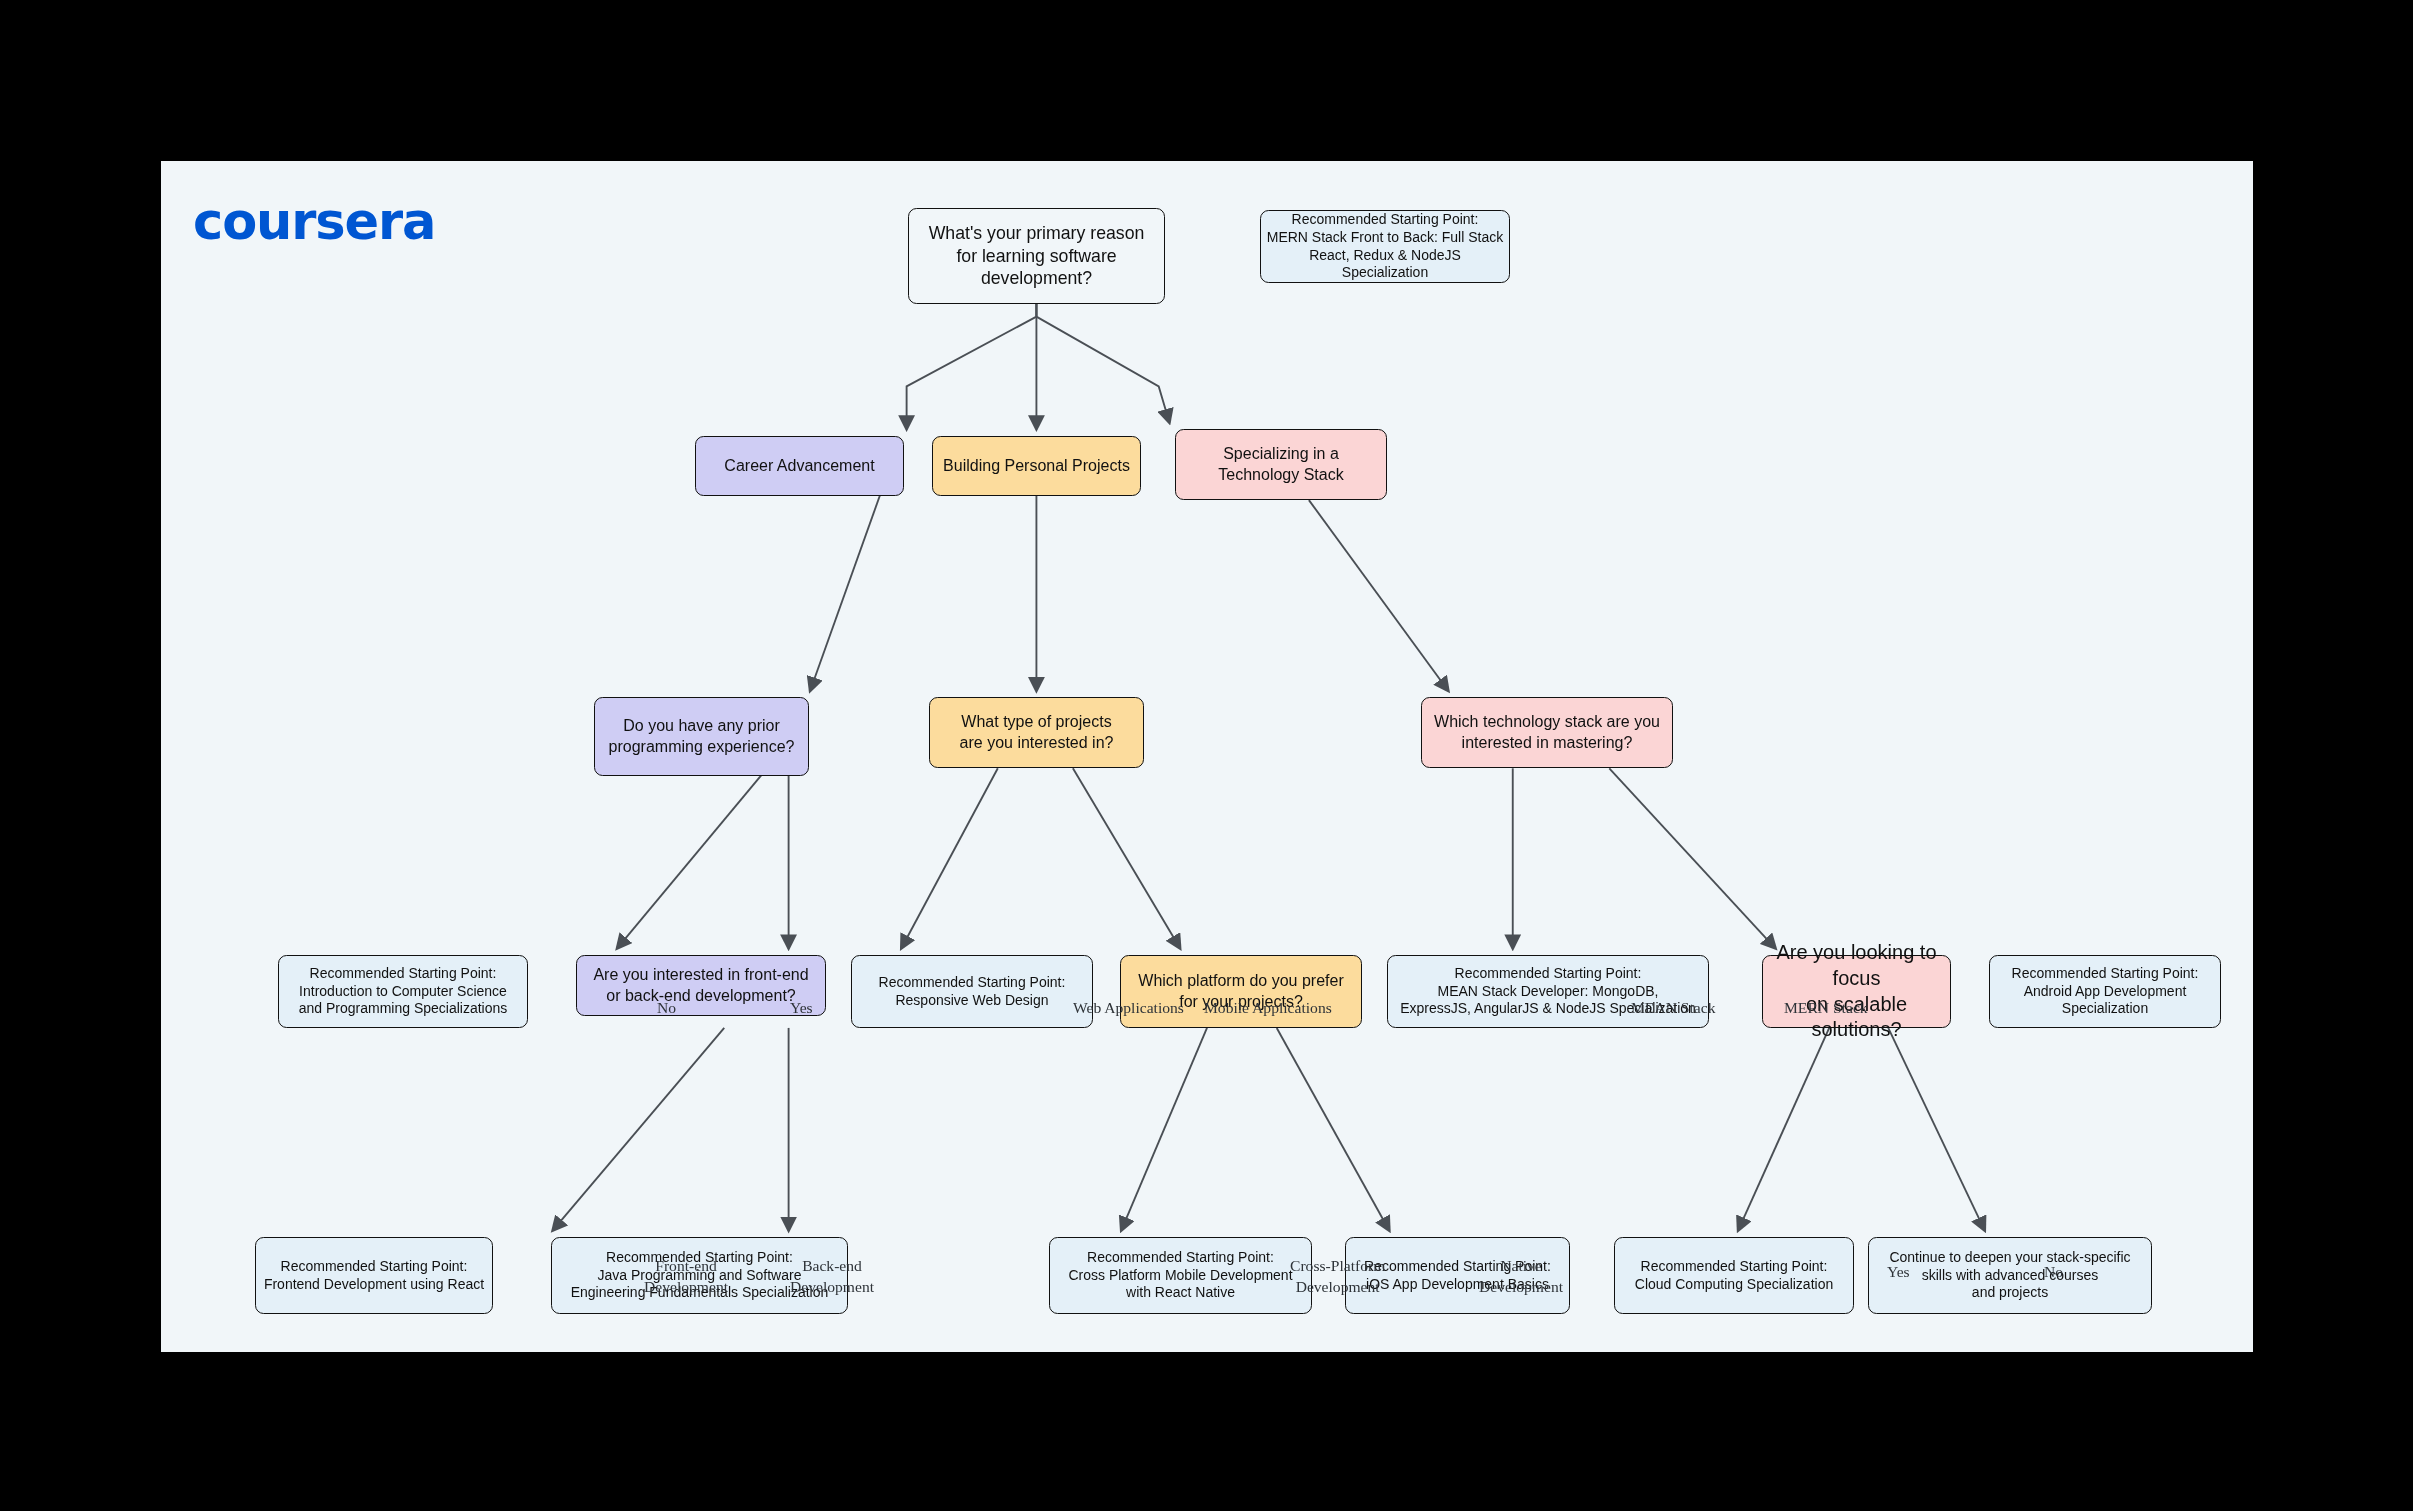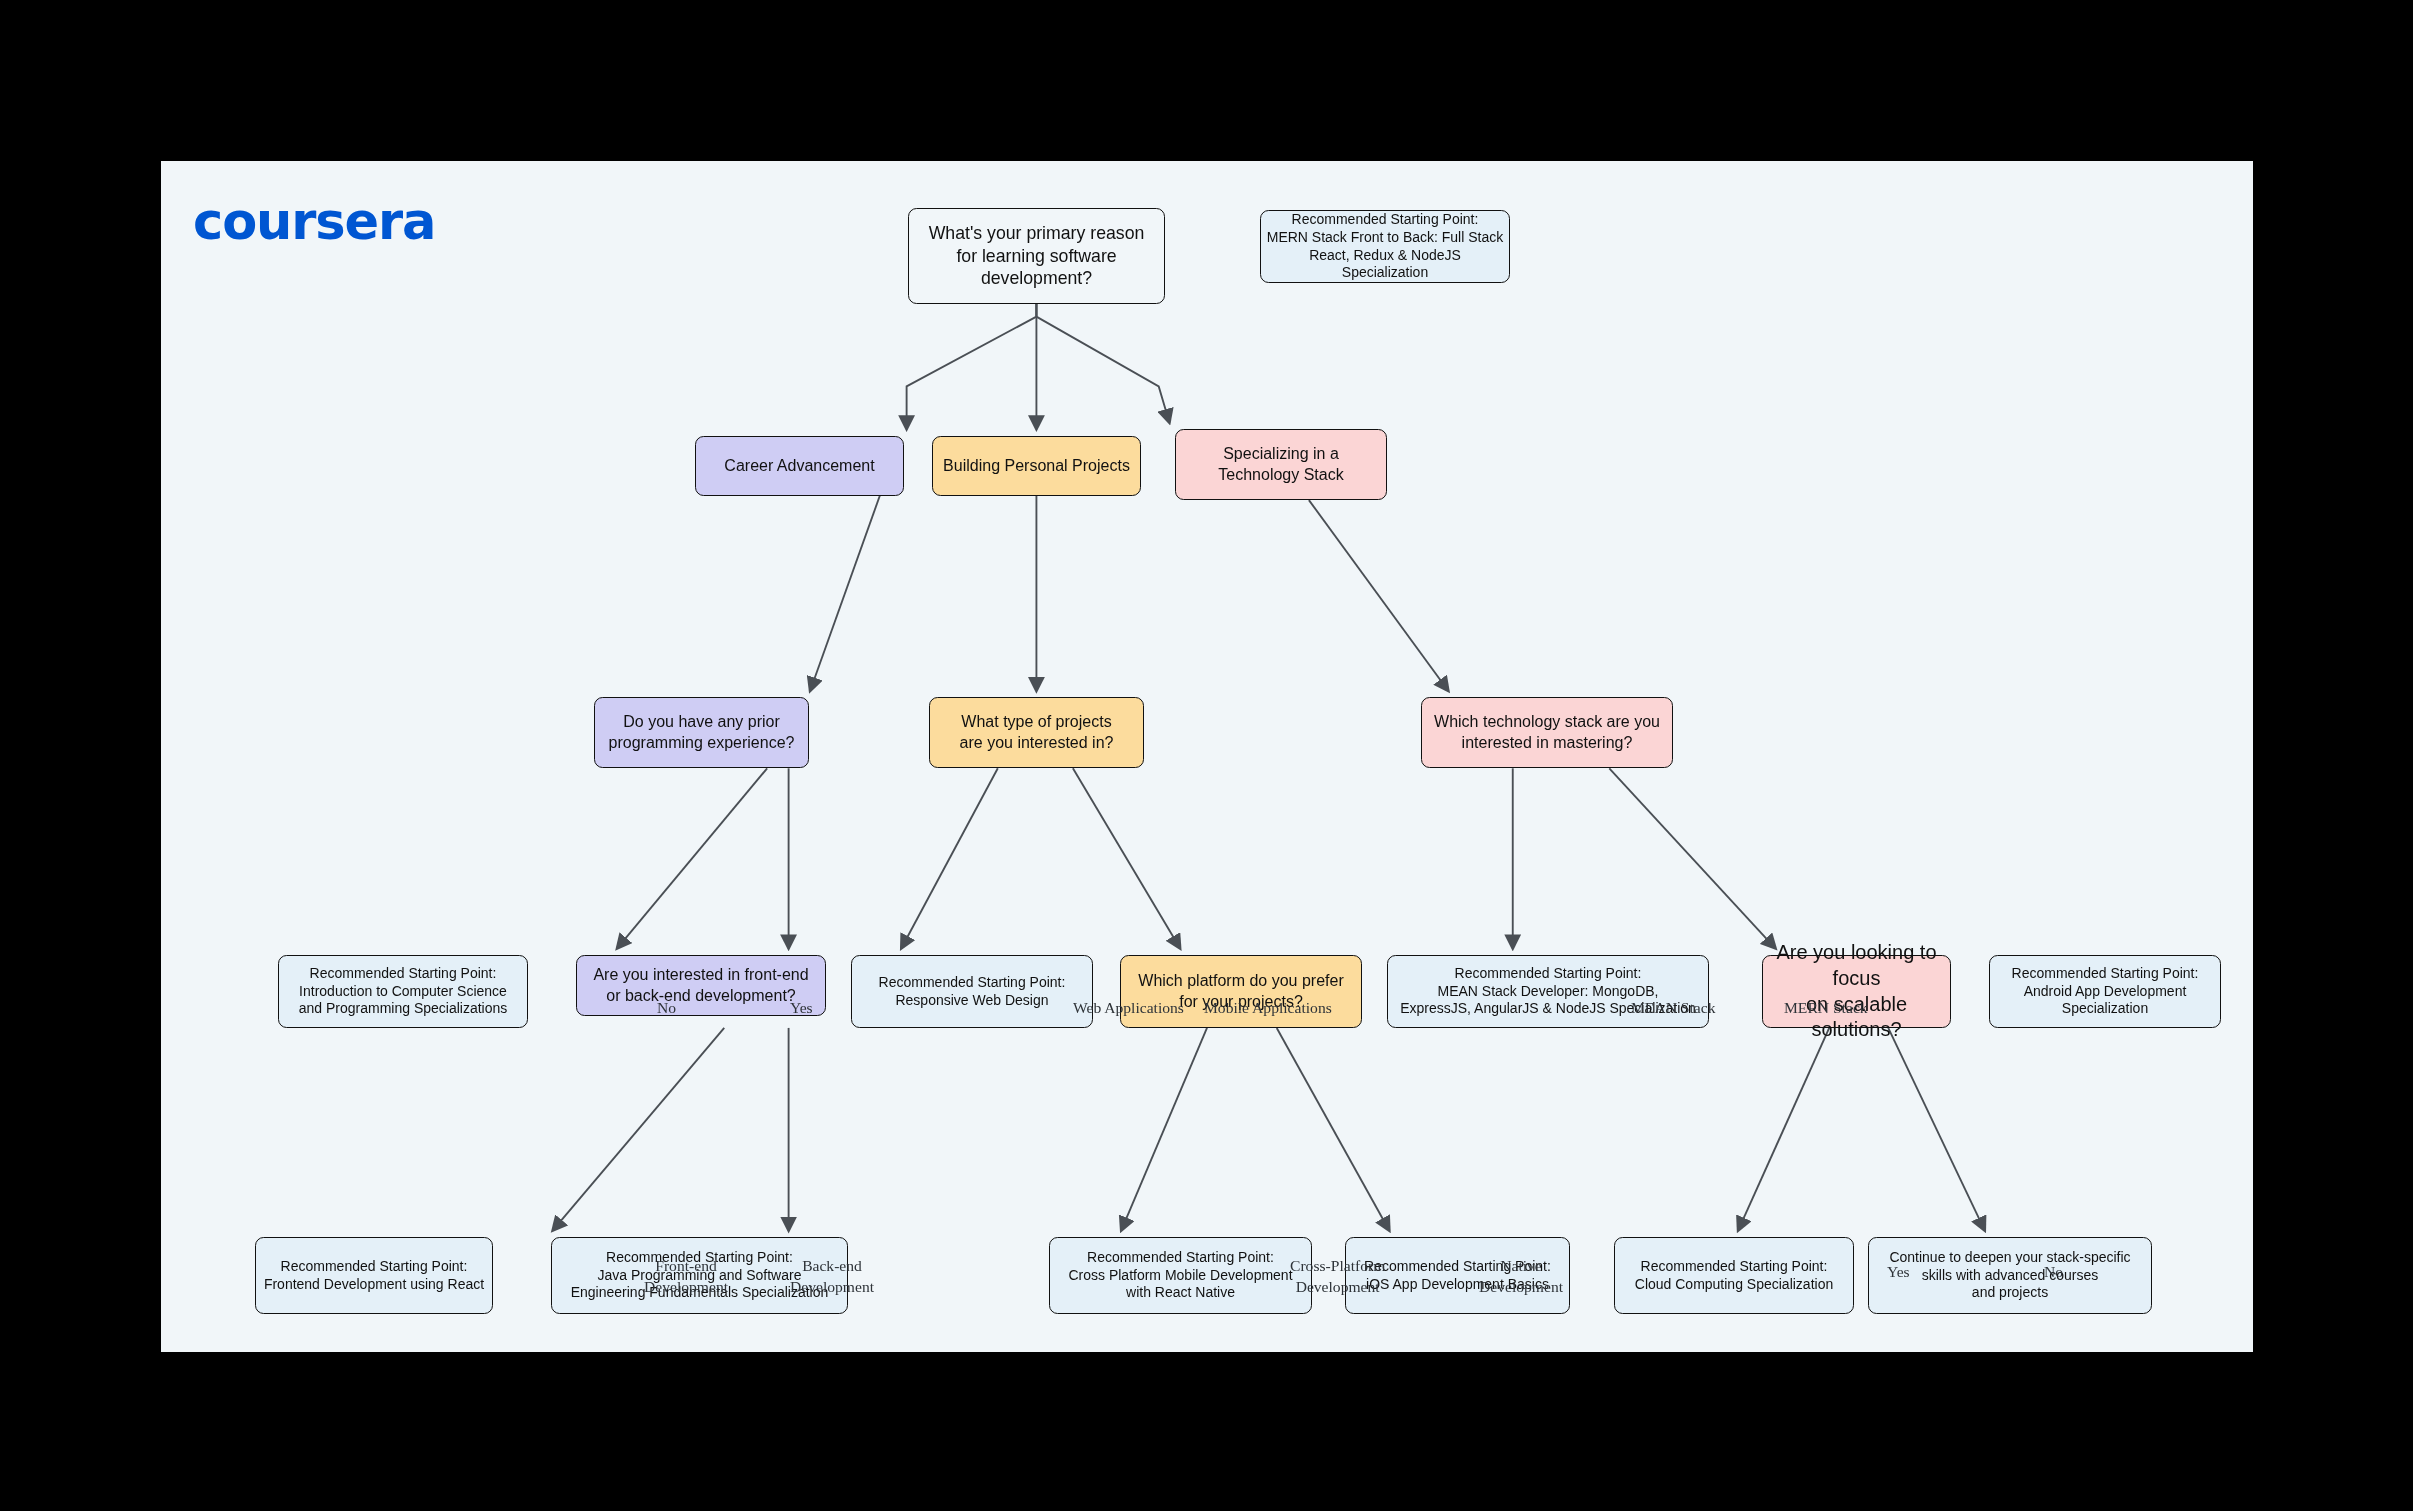--- a/index.html
+++ b/index.html
@@ -114,21 +114,21 @@
   <div id="node-layer">
       <div class="node n-plain" style="left: 747px; top: 47px; width: 257px; height: 96px; font-size: 17.7px;">What's your primary reason
 for learning software development?</div>
       <div class="node n-blue" style="left: 1099px; top: 49px; width: 250px; height: 73px; font-size: 14px;">Recommended Starting Point:
 MERN Stack Front to Back: Full Stack
 React, Redux &amp; NodeJS Specialization</div>
       <div class="node n-purple" style="left: 534px; top: 275px; width: 209px; height: 60px; font-size: 16px;">Career Advancement</div>
       <div class="node n-orange" style="left: 771px; top: 275px; width: 209px; height: 60px; font-size: 16px;">Building Personal Projects</div>
       <div class="node n-pink" style="left: 1014px; top: 268px; width: 212px; height: 71px; font-size: 16px;">Specializing in a
 Technology Stack</div>
-      <div class="node n-purple" style="left: 433px; top: 536px; width: 215px; height: 71px; font-size: 16px;">Do you have any prior
+      <div class="node n-purple" style="left: 433px; top: 536px; width: 215px; height: 79px; font-size: 16px;">Do you have any prior
 programming experience?</div>
       <div class="node n-orange" style="left: 768px; top: 536px; width: 215px; height: 71px; font-size: 16px;">What type of projects
 are you interested in?</div>
       <div class="node n-pink" style="left: 1260px; top: 536px; width: 252px; height: 71px; font-size: 16px;">Which technology stack are you
 interested in mastering?</div>
       <div class="node n-blue" style="left: 117px; top: 794px; width: 250px; height: 73px; font-size: 14px;">Recommended Starting Point:
 Introduction to Computer Science
 and Programming Specializations</div>
       <div class="node n-purple" style="left: 415px; top: 794px; width: 250px; height: 61px; font-size: 16px;">Are you interested in front-end
 or back-end development?</div>

